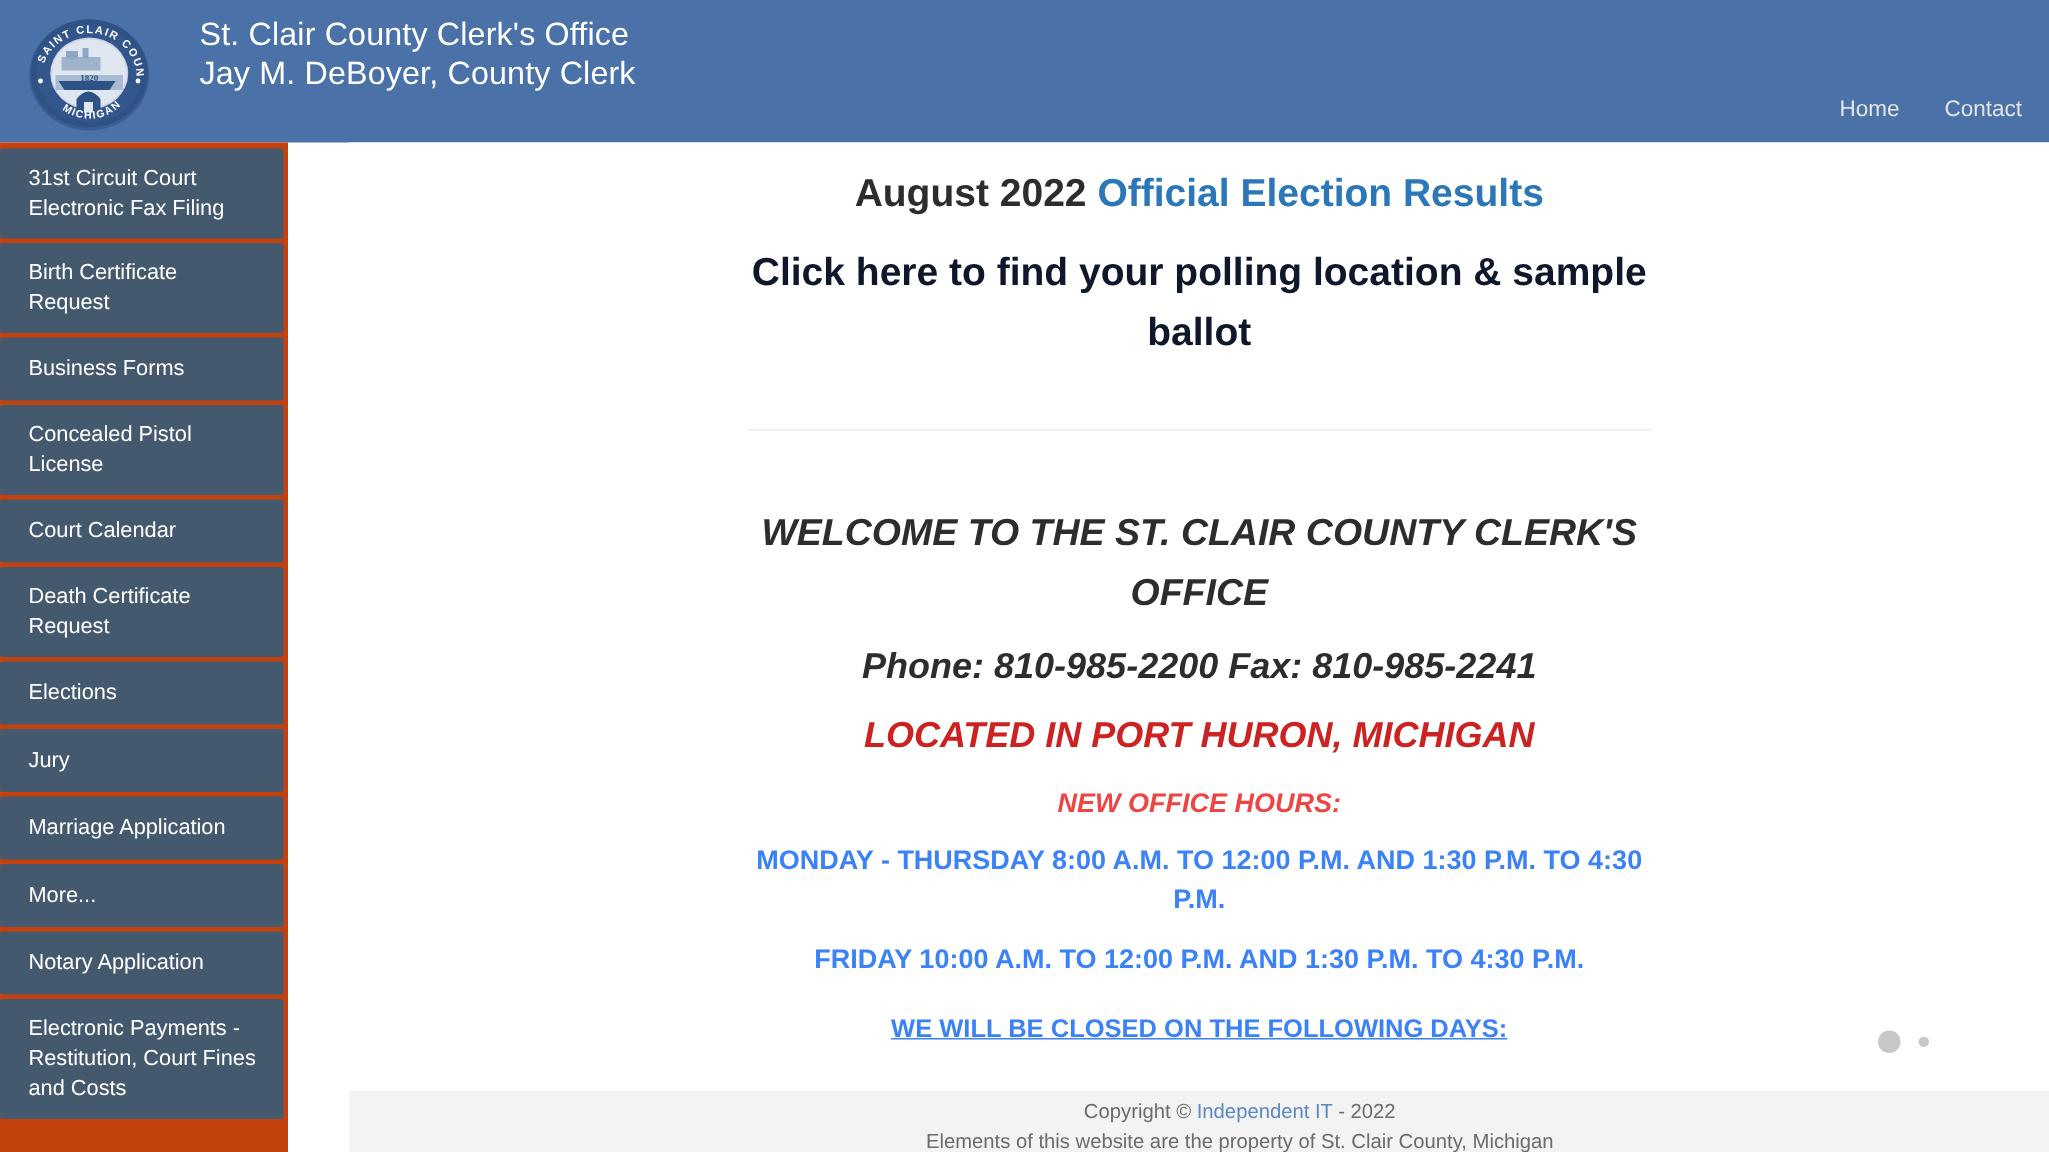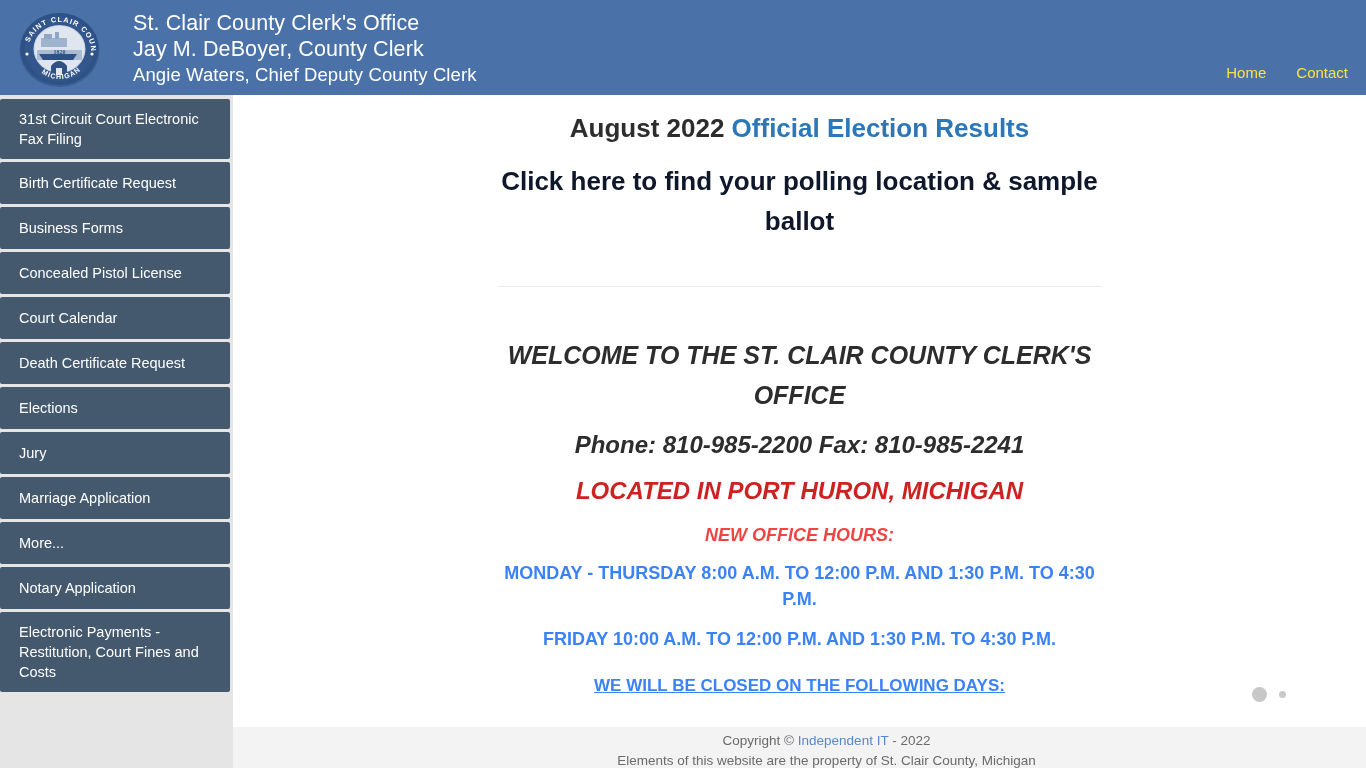--- a/index.html
+++ b/index.html
@@ -33,33 +33,33 @@
   .header-line.l1 { font-size: 21.5px; }
   .header-line.l2 { font-size: 21.5px; }
   .header-line.l3 { font-size: 18.5px; }
   #header-nav {
     position: absolute;
     right: 18px; top: 64px;
     display: flex;
     gap: 30px;
   }
   #header-nav a {
-    color: #fde047;
+    color: #e5e5e5;
     font-size: 15px;
     text-decoration: none;
     white-space: nowrap;
   }
 
   
   #sidebar {
     position: absolute;
     left: 0; top: 95px;
-    width: 233px;
+    width: 192px;
     height: 673px;
-    background: #e5e5e5;
+    background: #c2410c;
     padding: 4px 0 0 0;
     overflow: hidden;
   }
   .side-item {
     background: #44596e;
     color: #ffffff;
     margin: 0 3px 3px 0;
     padding: 10px 0 10px 19px;
     font-size: 14.5px;
     line-height: 20px;
@@ -210,21 +210,20 @@
         <textPath href="#arcBot" startOffset="24%">MICHIGAN</textPath>
       </text>
       <circle cx="10" cy="44" r="1.6" fill="#ffffff"></circle>
       <circle cx="75" cy="44" r="1.6" fill="#ffffff"></circle>
     </svg>
   </div>
 
   <div id="header-titles">
     <div class="header-line l1">St. Clair County Clerk's Office</div>
     <div class="header-line l2">Jay M. DeBoyer, County Clerk</div>
-    <div class="header-line l3">Angie Waters, Chief Deputy County Clerk</div>
   </div>
 
   <div id="header-nav">
     <a href="#">Home</a>
     <a href="#">Contact</a>
   </div>
 
 </div>
 
 <div id="sidebar">

